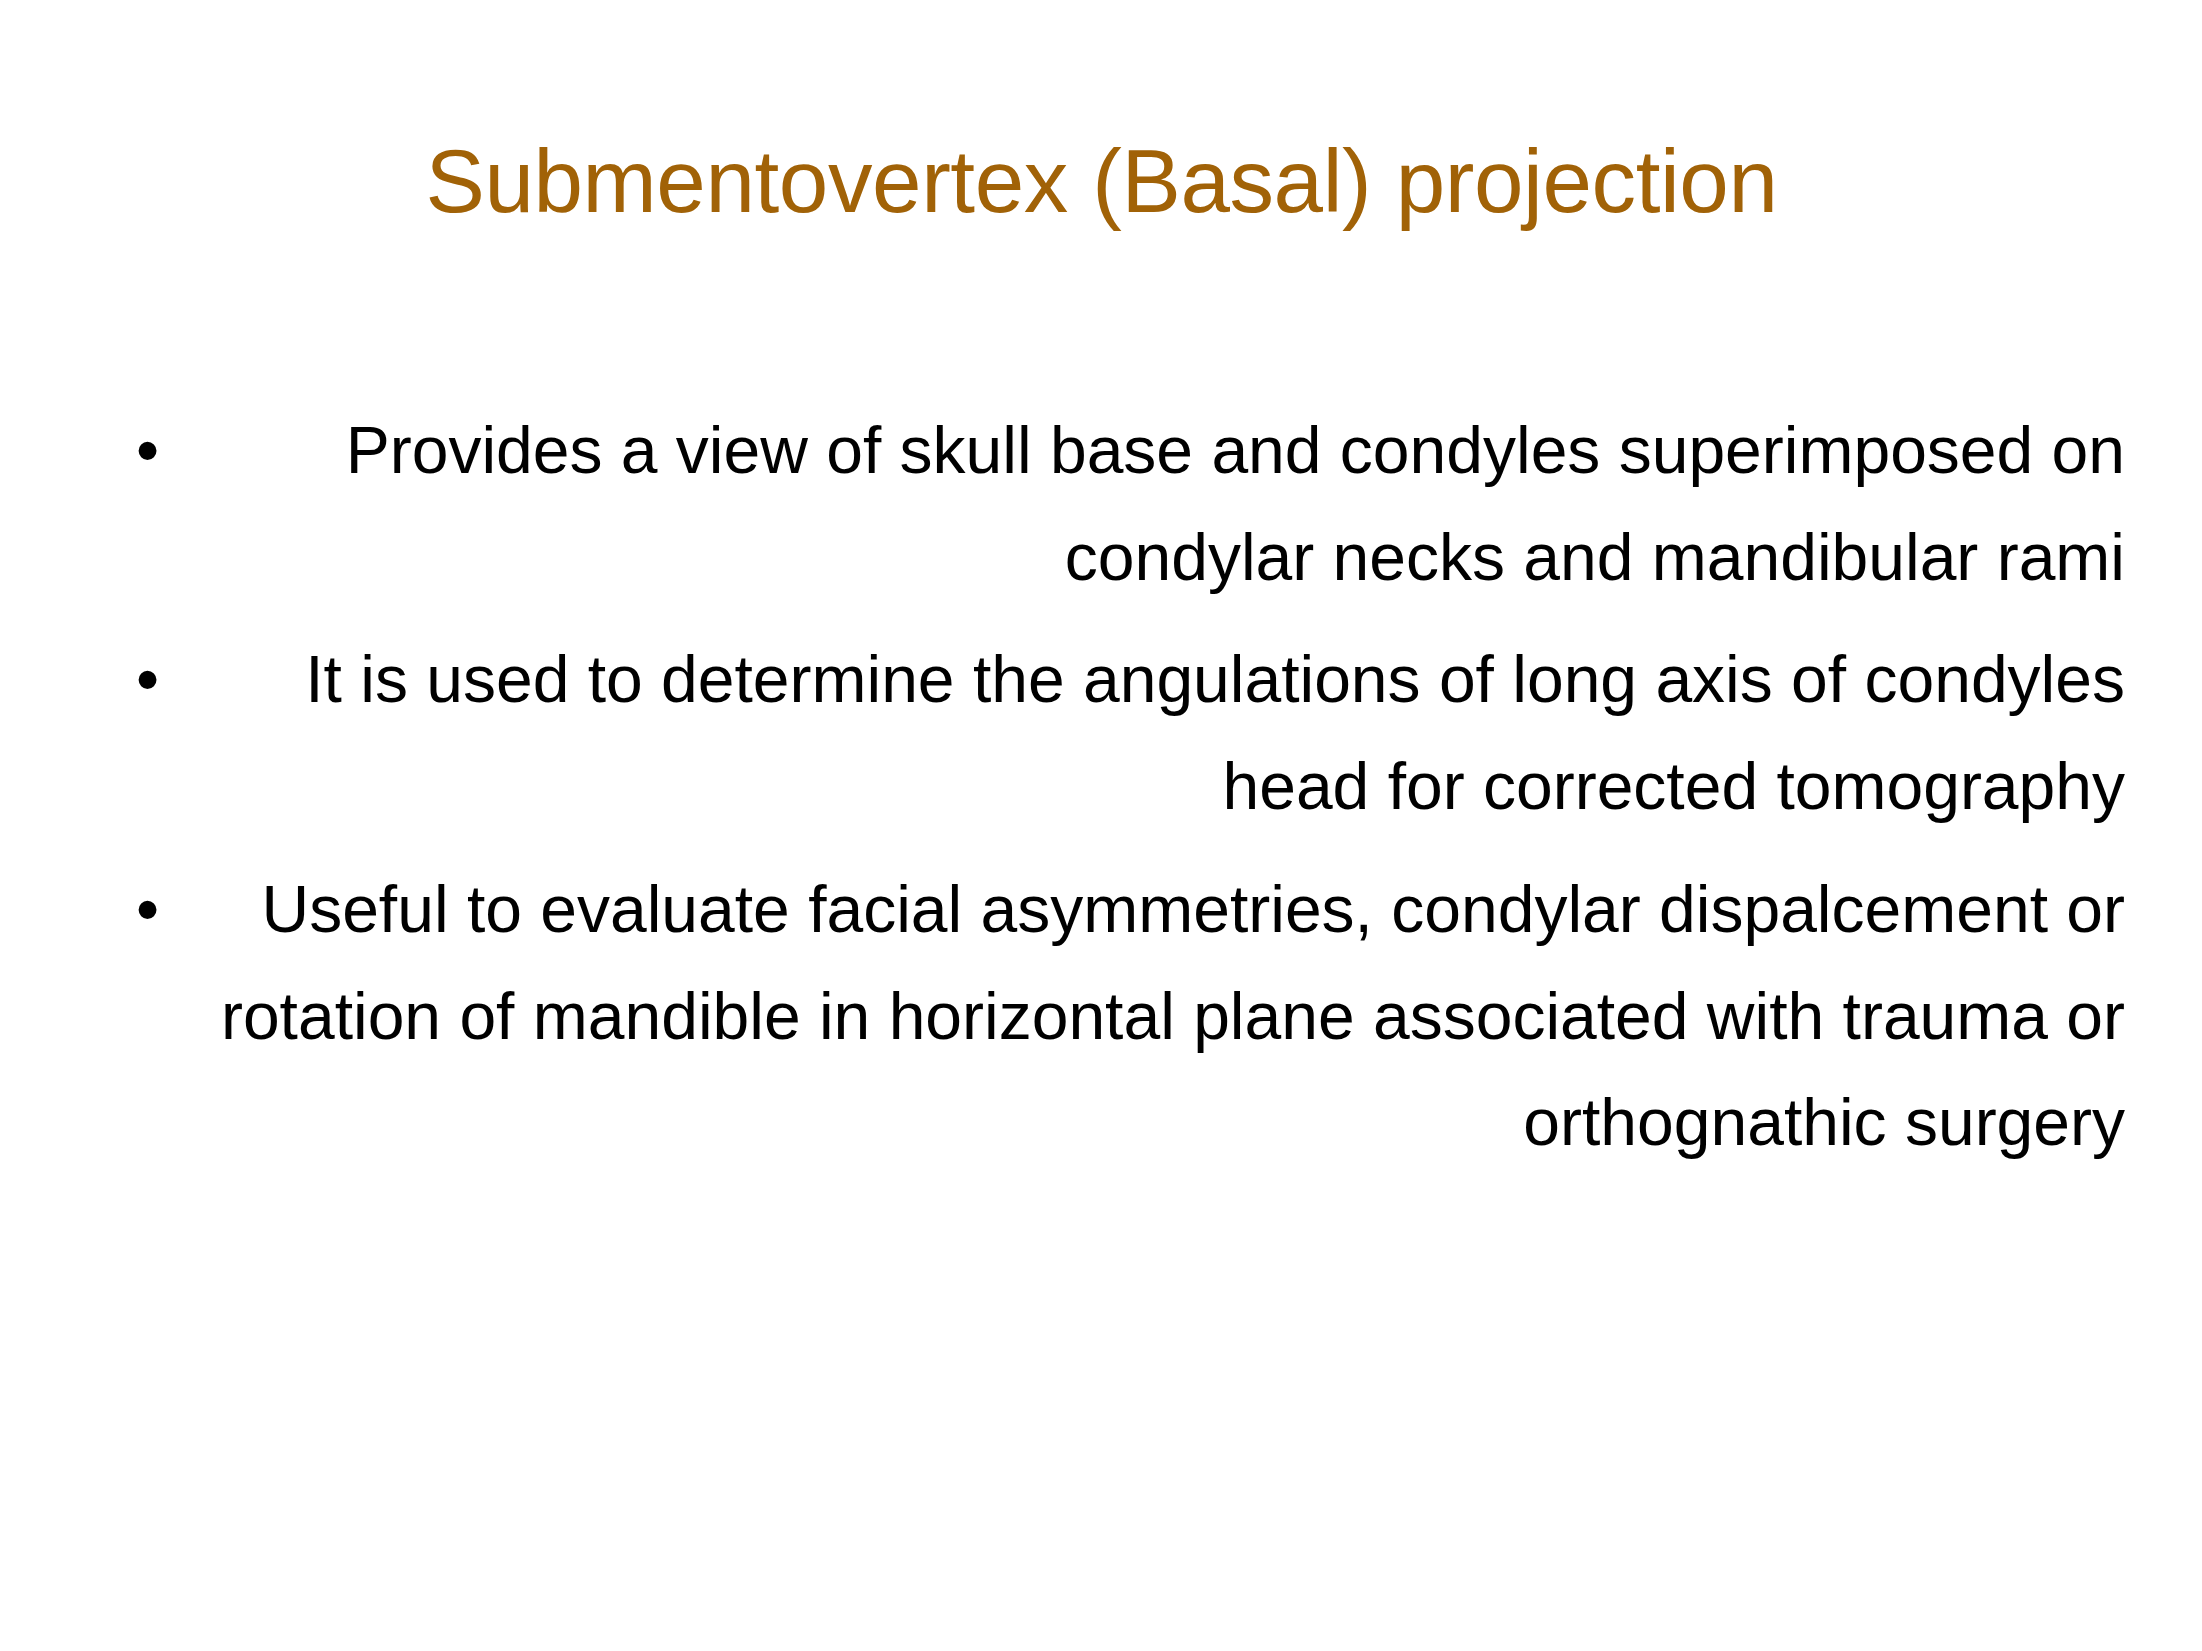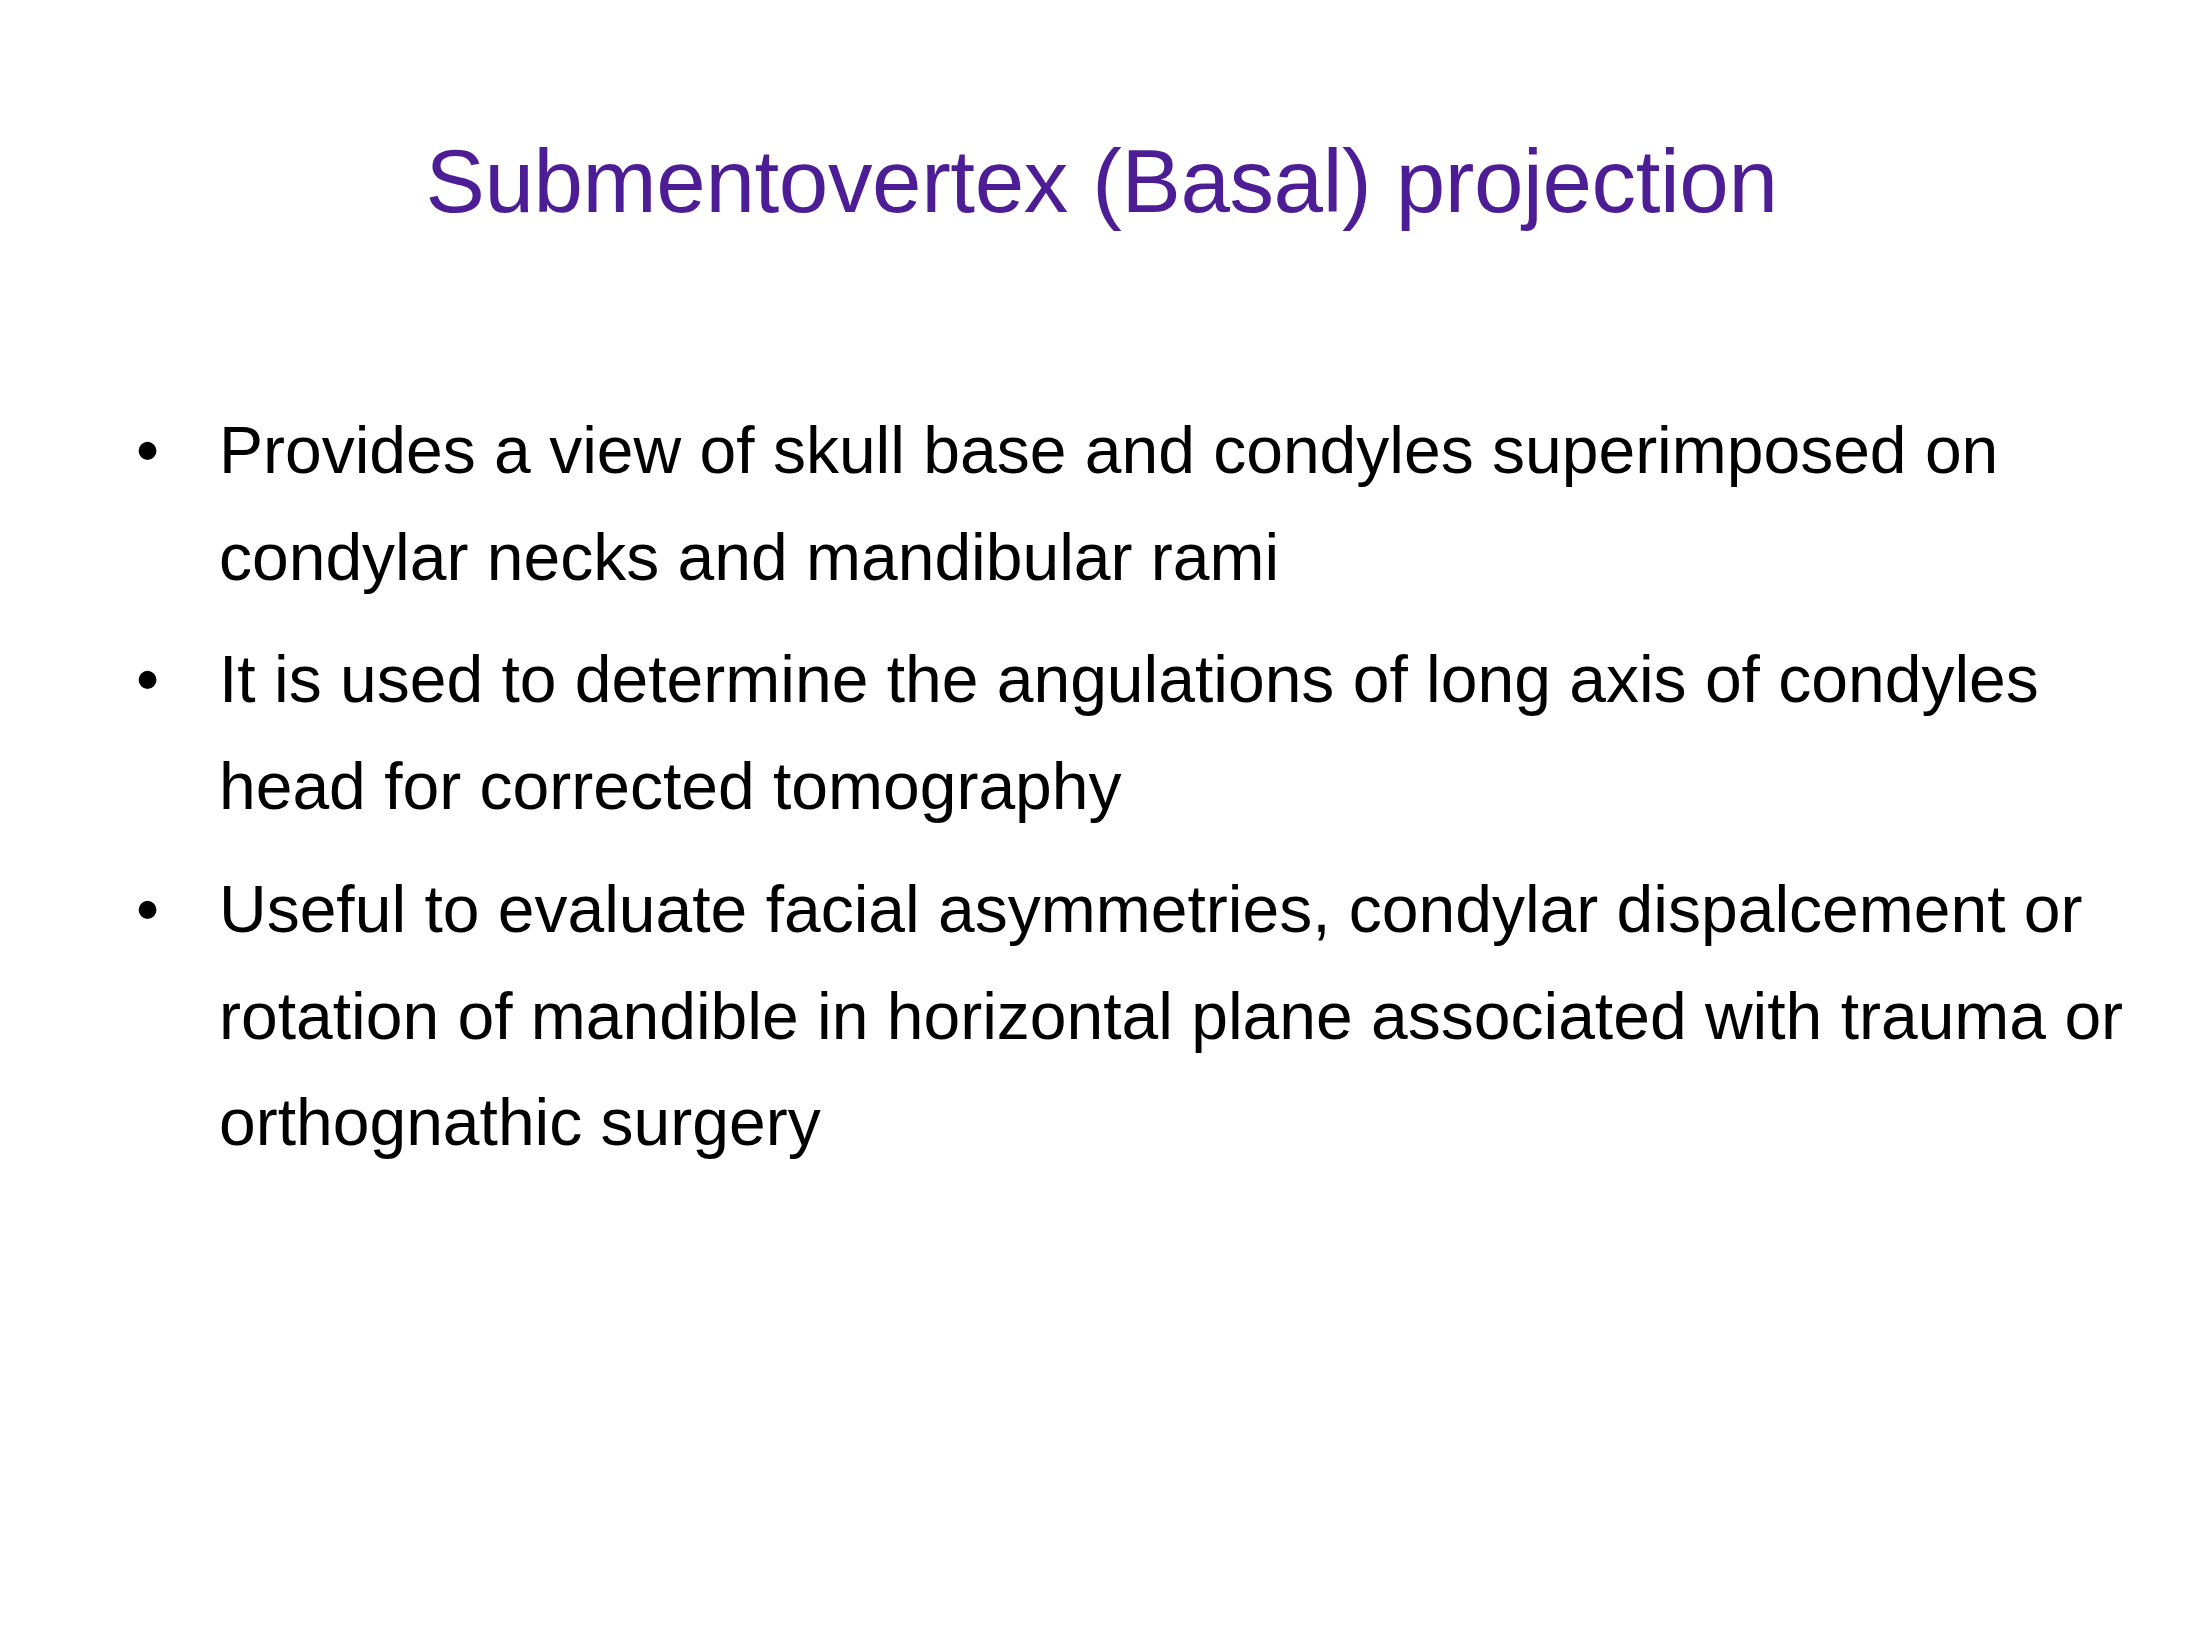--- a/index.html
+++ b/index.html
@@ -26,21 +26,21 @@
   .slide-title {
     position: absolute;
     top: 129px;
     left: 0;
     width: 2203px;
     text-align: center;
     font-size: 89px;
     line-height: 1.18;
     font-weight: 400;
     letter-spacing: -0.4px;
-    color: #4c1d95;
+    color: #a16207;
     white-space: nowrap;
   }
 
   .body-block {
     position: absolute;
     top: 397px;
     left: 129px;
     width: 1996px;
   }
 
@@ -70,20 +70,21 @@
     top: 0;
     width: 52px;
     font-size: 66px;
     line-height: 1.62;
     color: #000000;
     text-align: left;
   }
 
   .bullet-text {
     display: block;
+    text-align: right;
   }
 </style>
 </head>
 <body>
 
 <div class="slide">
 
   <div class="slide-title">Submentovertex (Basal) projection</div>
 
   <div class="body-block">

